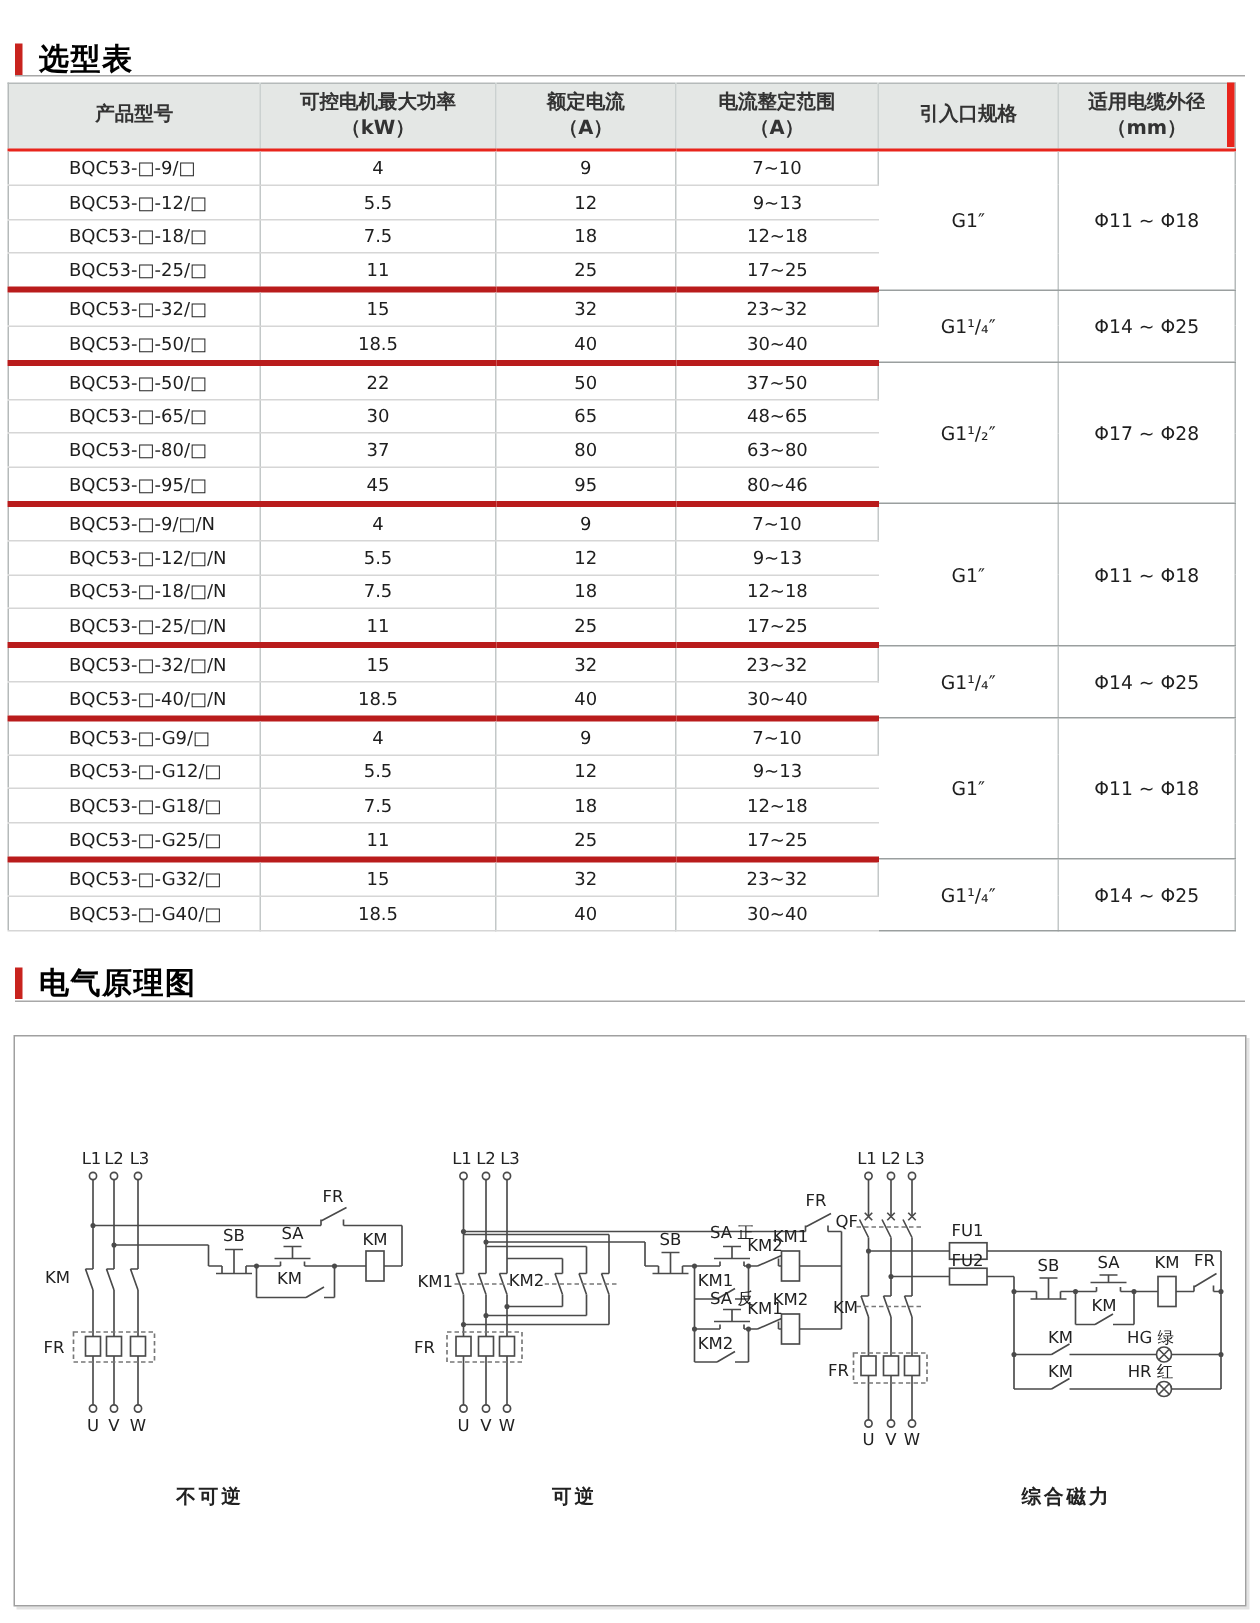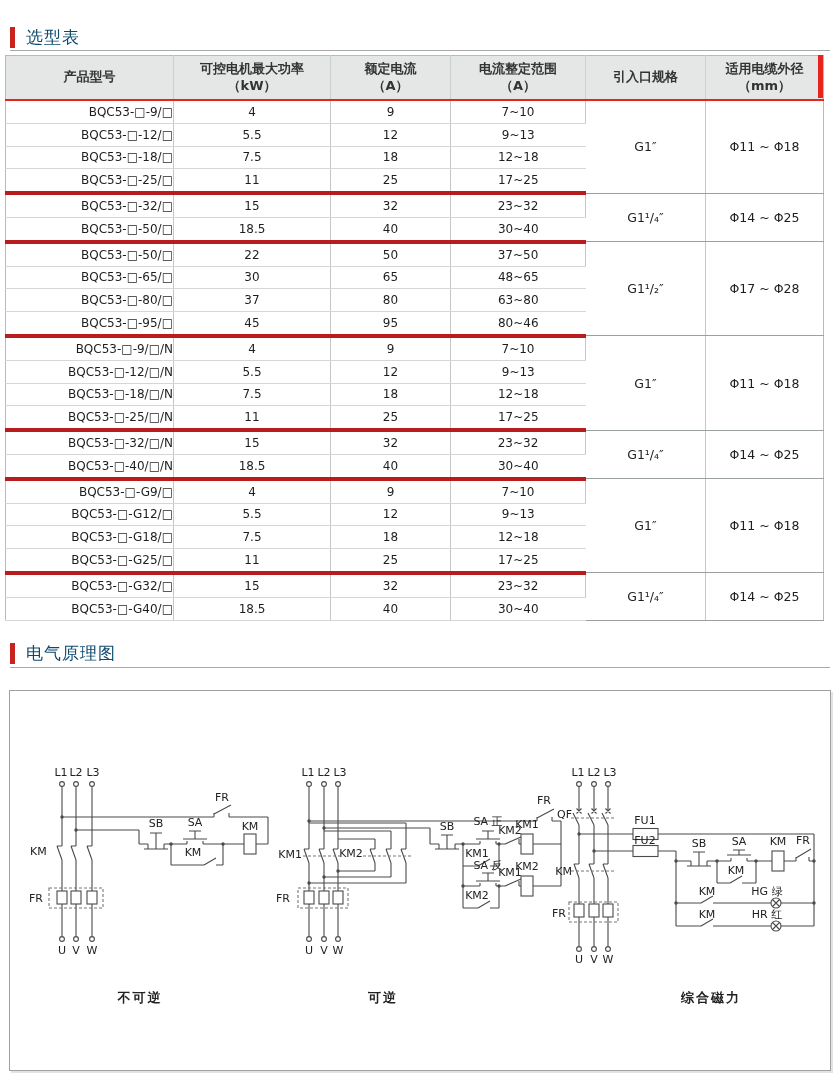--- a/index.html
+++ b/index.html
@@ -2,33 +2,33 @@
 <html><head>
 <meta charset="utf-8">
 <style>
   html,body{margin:0;padding:0;background:#fff;}
   body{font-family:"DejaVu Sans","Liberation Sans",sans-serif;color:#222;}
   #page{position:relative;width:840px;height:1082px;background:#fff;overflow:hidden;}
 
   
   .sec{position:absolute;left:10px;display:flex;align-items:center;}
   .sec .bar{width:5px;height:21px;background:#c8231e;margin-right:11px;}
-  .sec .ttl{font-size:17px;font-weight:normal;color:#0c4a6e;letter-spacing:1px;}
+  .sec .ttl{font-size:20px;font-weight:bold;color:#000000;letter-spacing:1px;}
   .sec-underline{position:absolute;left:10px;width:820px;height:0;border-bottom:1px solid #a8a8a8;}
 
   
   .tblwrap{position:absolute;left:5px;top:55px;width:818px;height:523px;}
   table.tbl{border-collapse:collapse;table-layout:fixed;width:818px;height:523px;border:1px solid #b5baba;}
   table.tbl th{background:#e4e7e5;font-size:13px;font-weight:bold;color:#333;height:41px;
     border-bottom:2px solid #e8251c;vertical-align:middle;text-align:center;line-height:1.25;}
   table.tbl th + th{border-left:1px solid #cbd1d0;}
   table.tbl td{font-size:12px;color:#1e1e1e;text-align:center;vertical-align:middle;
     border-right:1px solid #c3c8c8;border-bottom:1px solid #d6d6d6;height:21.8px;padding:0;}
   table.tbl td:last-child{border-right:none;}
-  table.tbl td.c-model{text-align:right;padding-left:40px;}
+  table.tbl td.c-model{text-align:left;padding-left:40px;}
   table.tbl tr.gend td{border-bottom:4px solid #b91c1c;}
   table.tbl td.merge{font-size:12.5px;border-bottom:1px solid #9a9f9f;}
   .hdr-redbar{position:absolute;left:813px;top:0;width:5px;height:43px;background:#e8251c;}
 
   
   .diagbox{position:absolute;left:9px;top:690px;width:820px;height:379px;border:1px solid #a0a0a0;
     box-shadow:2px 2px 0 #e3e3e3;background:#fff;}
   svg text{font-family:"DejaVu Sans","Liberation Sans",sans-serif;font-size:11px;fill:#222;stroke:none;}
   svg text.cap{font-size:13px;font-weight:bold;letter-spacing:2px;}
 </style>

